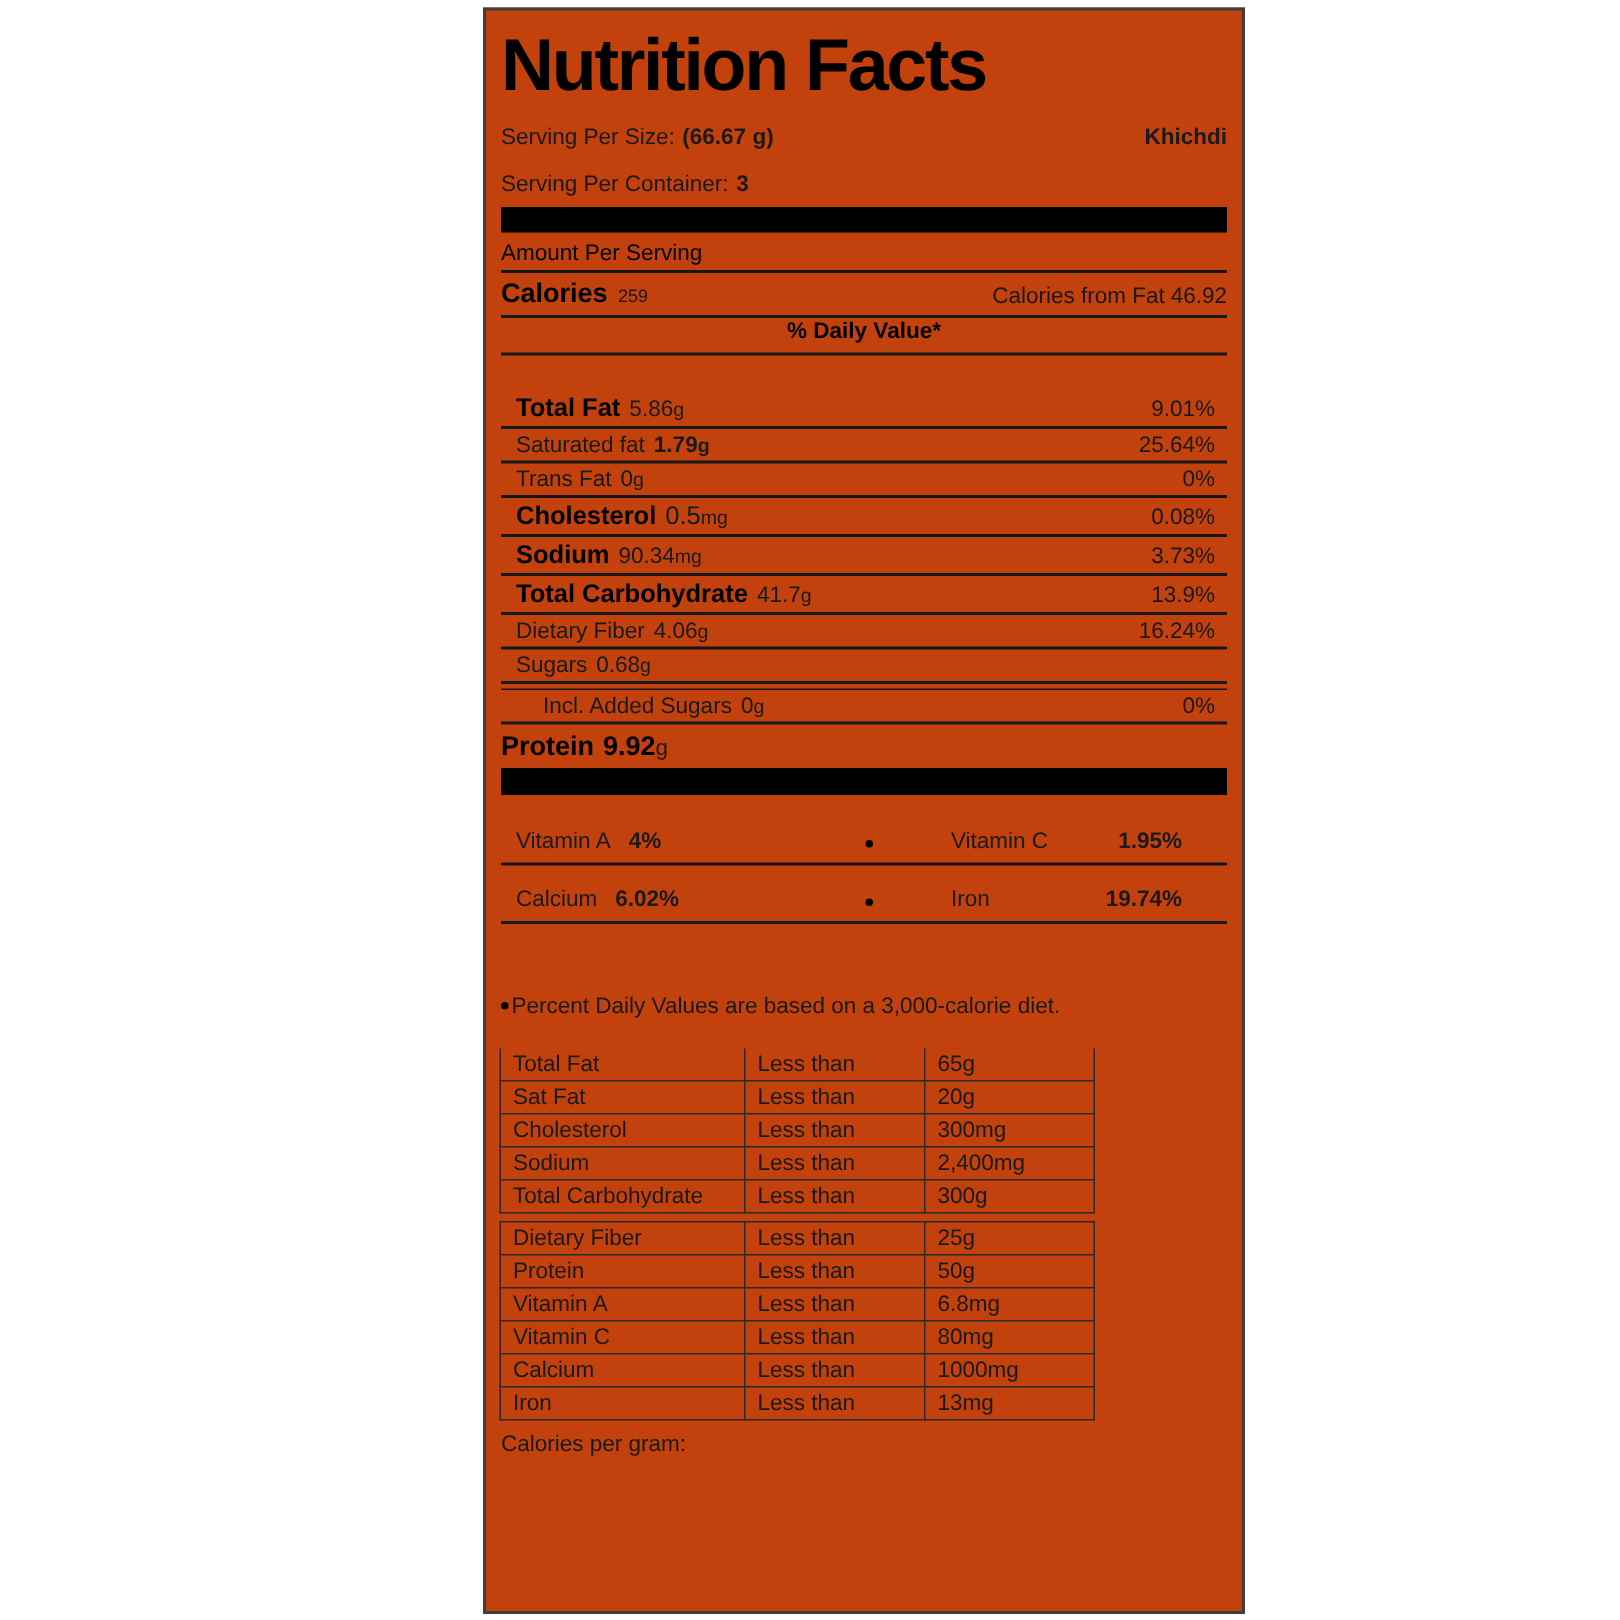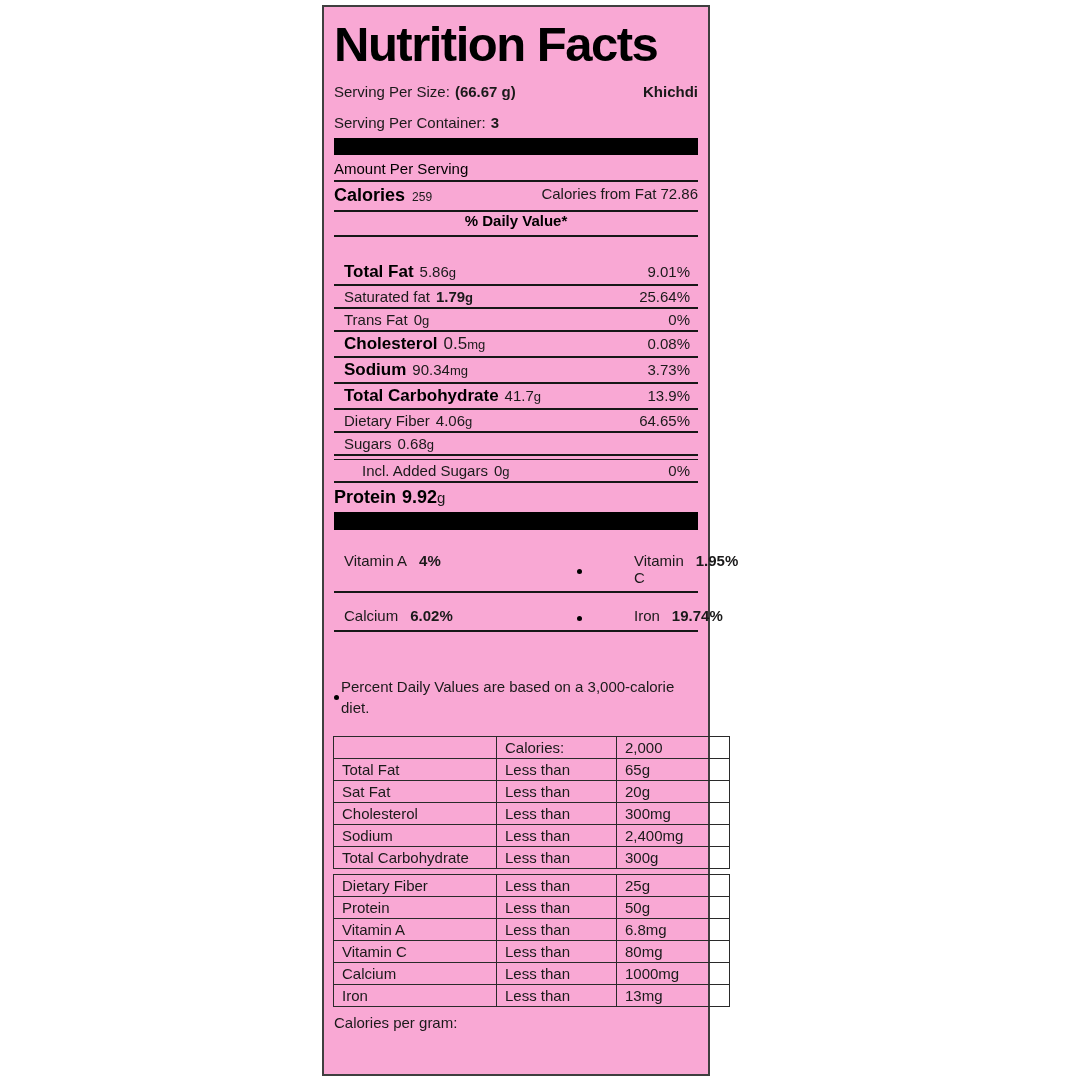--- a/index.html
+++ b/index.html
@@ -2,38 +2,38 @@
 <html><head>
 <meta charset="utf-8">
 <style>
   html,body{margin:0;padding:0;}
   body{
     width:1080px;height:1080px;background:#ffffff;
     font-family:"Liberation Sans",sans-serif;color:#1a1a1a;
     position:relative;overflow:hidden;
   }
   .label{
-    position:absolute;left:322px;top:5px;width:388px;height:1071px;
+    position:absolute;left:322px;top:5px;width:508px;height:1071px;
     border:2px solid #3f3f3f;box-sizing:border-box;
-    padding:0 10px;background:#f9a8d4;
+    padding:0 10px;background:#c2410c;
   }
   .title{
     font-size:49px;font-weight:bold;color:#000;
     letter-spacing:-1.5px;line-height:54px;margin-top:10px;white-space:nowrap;
   }
   .serving-row{display:flex;justify-content:space-between;align-items:baseline;
     font-size:15px;line-height:21px;margin-top:10px;}
   .serving-row .val{font-weight:bold;margin-left:5px;}
   .product{font-weight:bold;font-size:15px;}
   .bar{height:17px;background:#000;}
   .bar1{margin-top:5px;}
   .bar2{height:18px;}
   .aps{font-size:15px;font-weight:normal;color:#000;line-height:21px;margin-top:3px;
     padding-bottom:1px;border-bottom:2px solid #171717;}
-  .cal-row{display:flex;justify-content:space-between;align-items:flex-start;
+  .cal-row{display:flex;justify-content:space-between;align-items:flex-end;
     border-bottom:2px solid #171717;padding:3px 0 4px;}
   .cal-left{display:flex;align-items:baseline;}
   .cal-label{font-size:18px;font-weight:bold;color:#000;}
   .cal-val{font-size:12px;margin-left:7px;}
   .cff{font-size:15px;}
   .cff .val{margin-left:4px;}
   .dvh{text-align:center;font-size:15px;font-weight:bold;color:#000;
     padding-bottom:6px;border-bottom:2px solid #171717;}
   .rows{margin-top:23px;}
   .n-row{display:flex;justify-content:space-between;align-items:baseline;
@@ -97,21 +97,21 @@
   <div class="bar bar1"></div>
 
   <div class="aps">Amount Per Serving</div>
 
   <div class="cal-row">
     <div class="cal-left">
       <span class="cal-label">Calories</span>
       <span class="cal-val">259</span>
     </div>
     <div class="cff">
-      <span>Calories from Fat</span><span class="val">72.86</span>
+      <span>Calories from Fat</span><span class="val">46.92</span>
     </div>
   </div>
 
   <div class="dvh">% Daily Value*</div>
 
   <div class="rows">
 
     <div class="n-row major">
       <div class="n-left">
           <span class="n-name">Total Fat</span>
@@ -165,21 +165,21 @@
         </div>
       <span class="n-dv">13.9%</span>
     </div>
 
     <div class="n-row sub">
       <div class="n-left">
           <span class="n-name">Dietary Fiber</span>
           <span class="n-amt">4.06</span>
           <span class="n-unit">g</span>
         </div>
-      <span class="n-dv">64.65%</span>
+      <span class="n-dv">16.24%</span>
     </div>
 
     <div class="n-row sub dbl">
       <div class="n-left">
           <span class="n-name">Sugars</span>
           <span class="n-amt">0.68</span>
           <span class="n-unit">g</span>
         </div>
       <span class="n-dv"></span>
     </div>
@@ -232,25 +232,20 @@
   </div>
 
   <div class="foot">
     <div class="foot1">
       <span class="dot"></span>
       <span>Percent Daily Values are based on a 3,000-calorie diet.</span>
     </div>
   </div>
 
   <div class="dvtable">
-    <div class="t-row first">
-      <div class="t-cell"></div>
-      <div class="t-cell">Calories:</div>
-      <div class="t-cell">2,000</div>
-    </div>
     <div class="t-row">
       <div class="t-cell">Total Fat</div>
       <div class="t-cell">Less than</div>
       <div class="t-cell">65g</div>
     </div>
     <div class="t-row">
       <div class="t-cell">Sat Fat</div>
       <div class="t-cell">Less than</div>
       <div class="t-cell">20g</div>
     </div>

